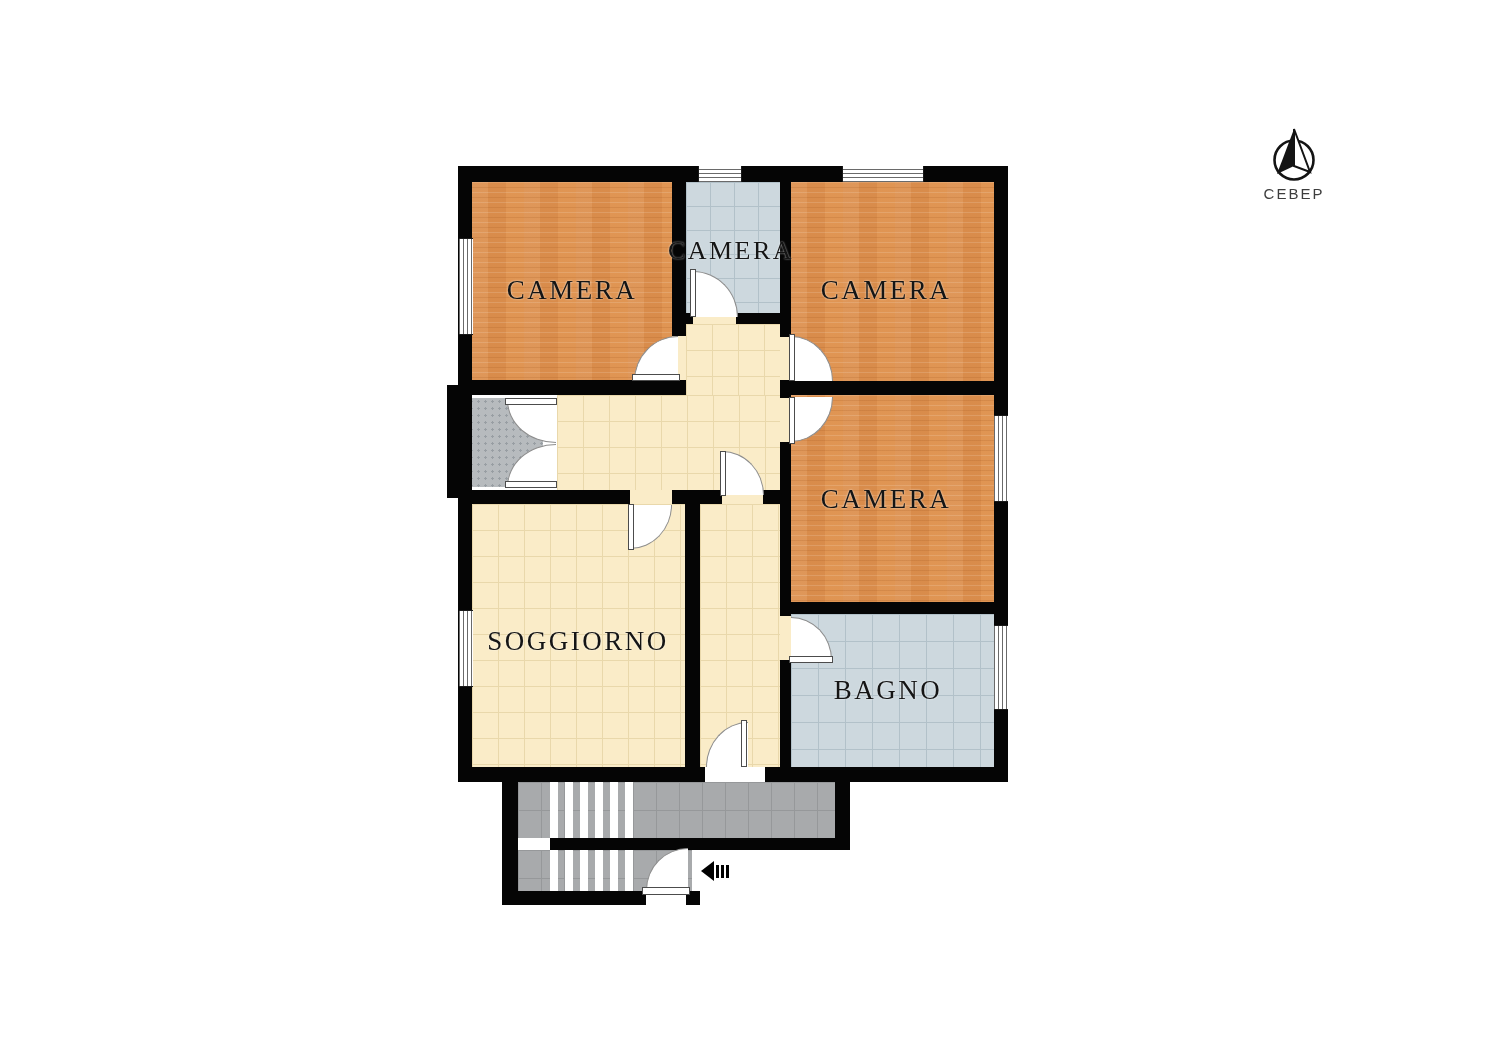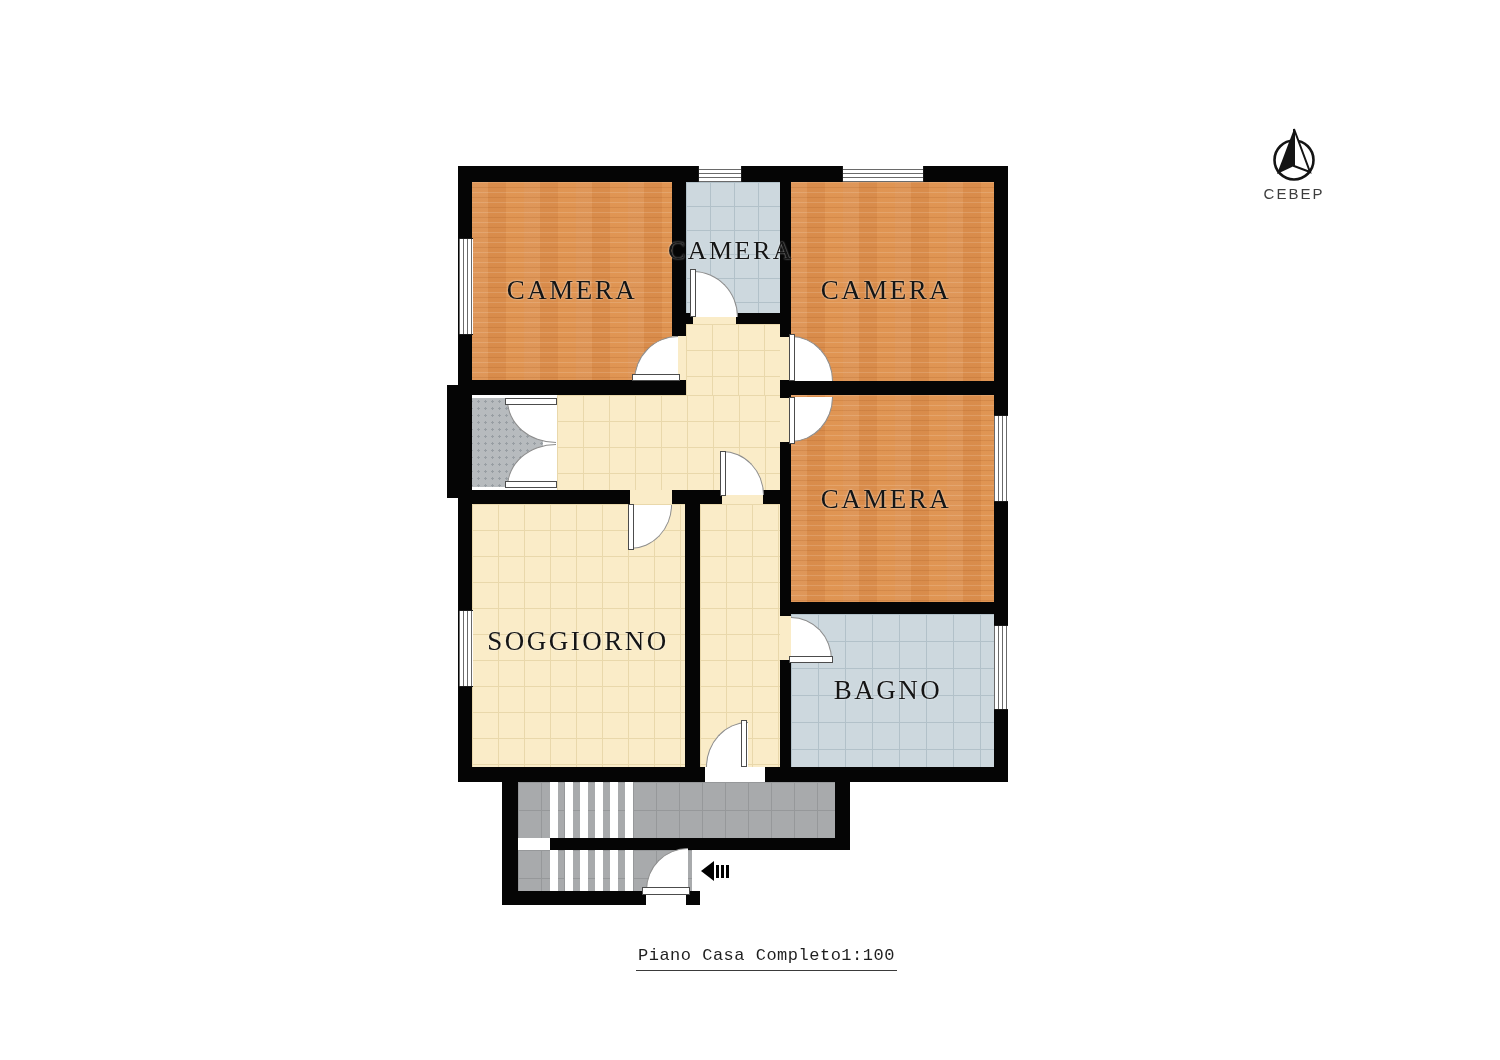--- a/index.html
+++ b/index.html
@@ -190,17 +190,14 @@
 
   <div class="compass">
     <svg width="76" height="62" viewBox="0 0 76 62" style="display:block;margin:0 auto;">
       <circle cx="38" cy="39" r="19.5" fill="none" stroke="#141414" stroke-width="2.6"></circle>
       <polygon points="38,8 21,53 38,45" fill="#141414"></polygon>
       <polygon points="38,8 38,45 54,51" fill="#ffffff" stroke="#141414" stroke-width="2"></polygon>
     </svg>
     <span class="compass-label">СЕВЕР</span>
   </div>
 
-  <div class="caption">
-    <span>Piano Casa Completo</span><span>1:100</span>
-  </div>
 
 </div>
 
 </body></html>

